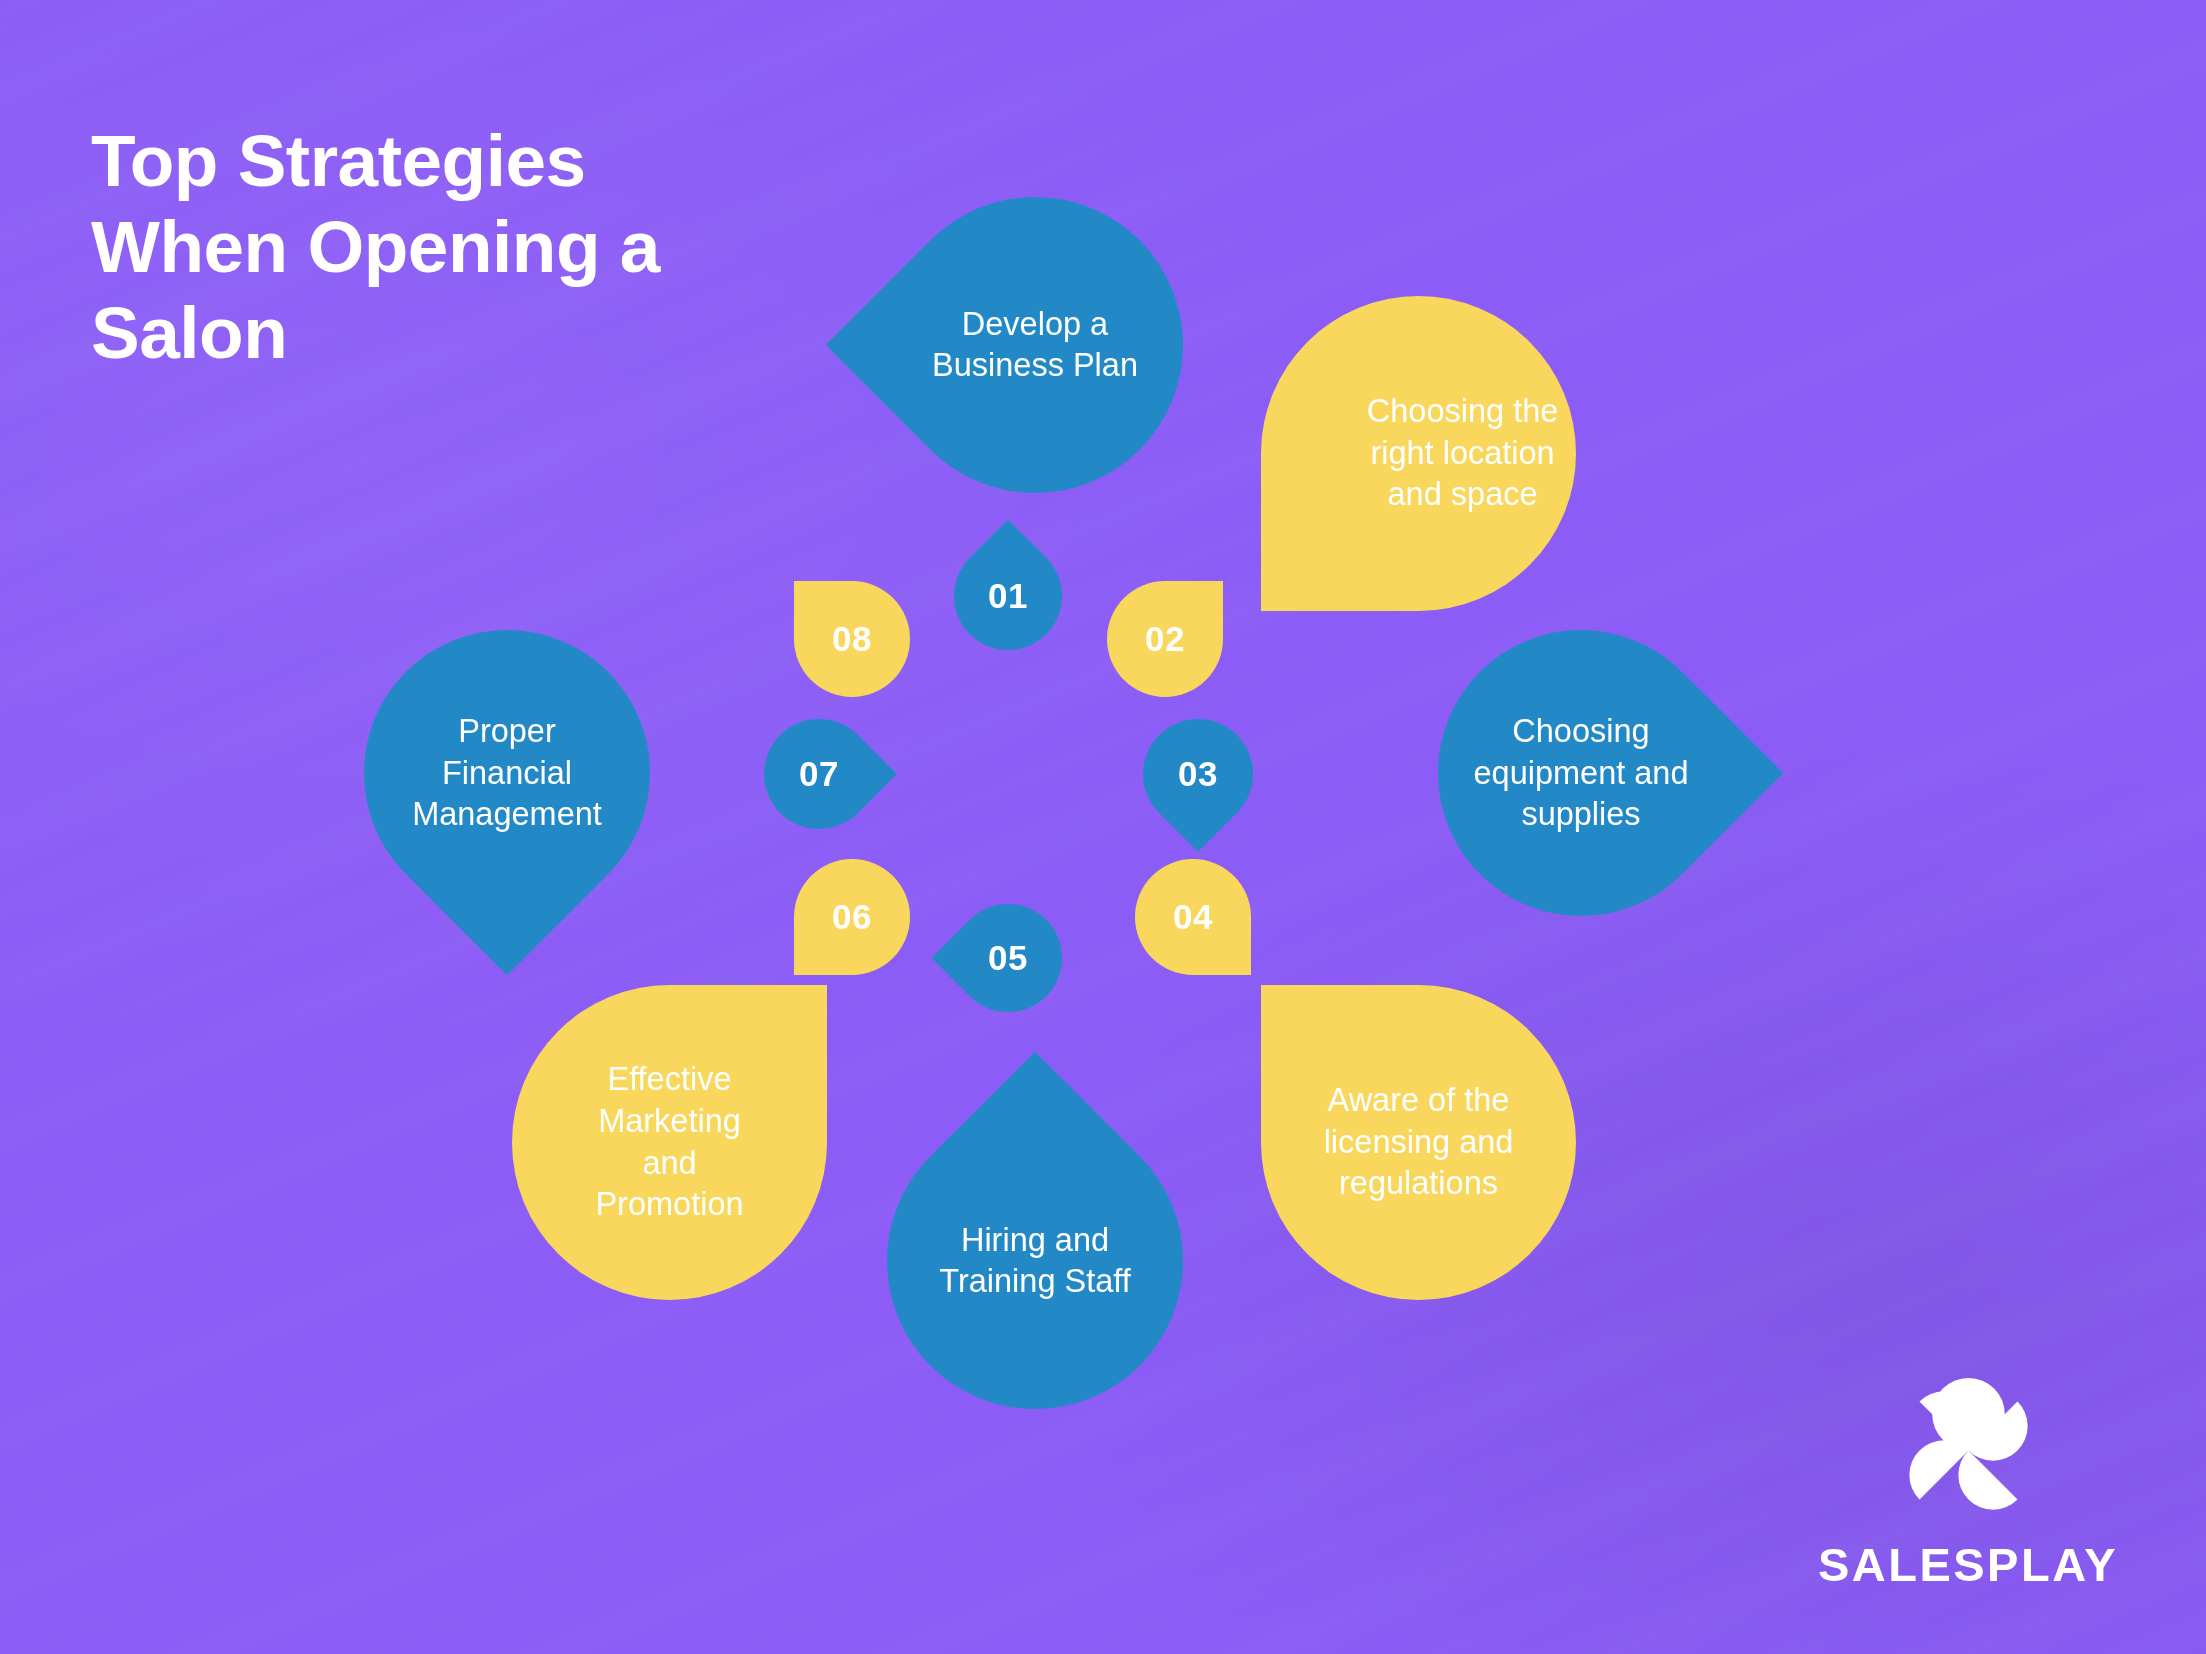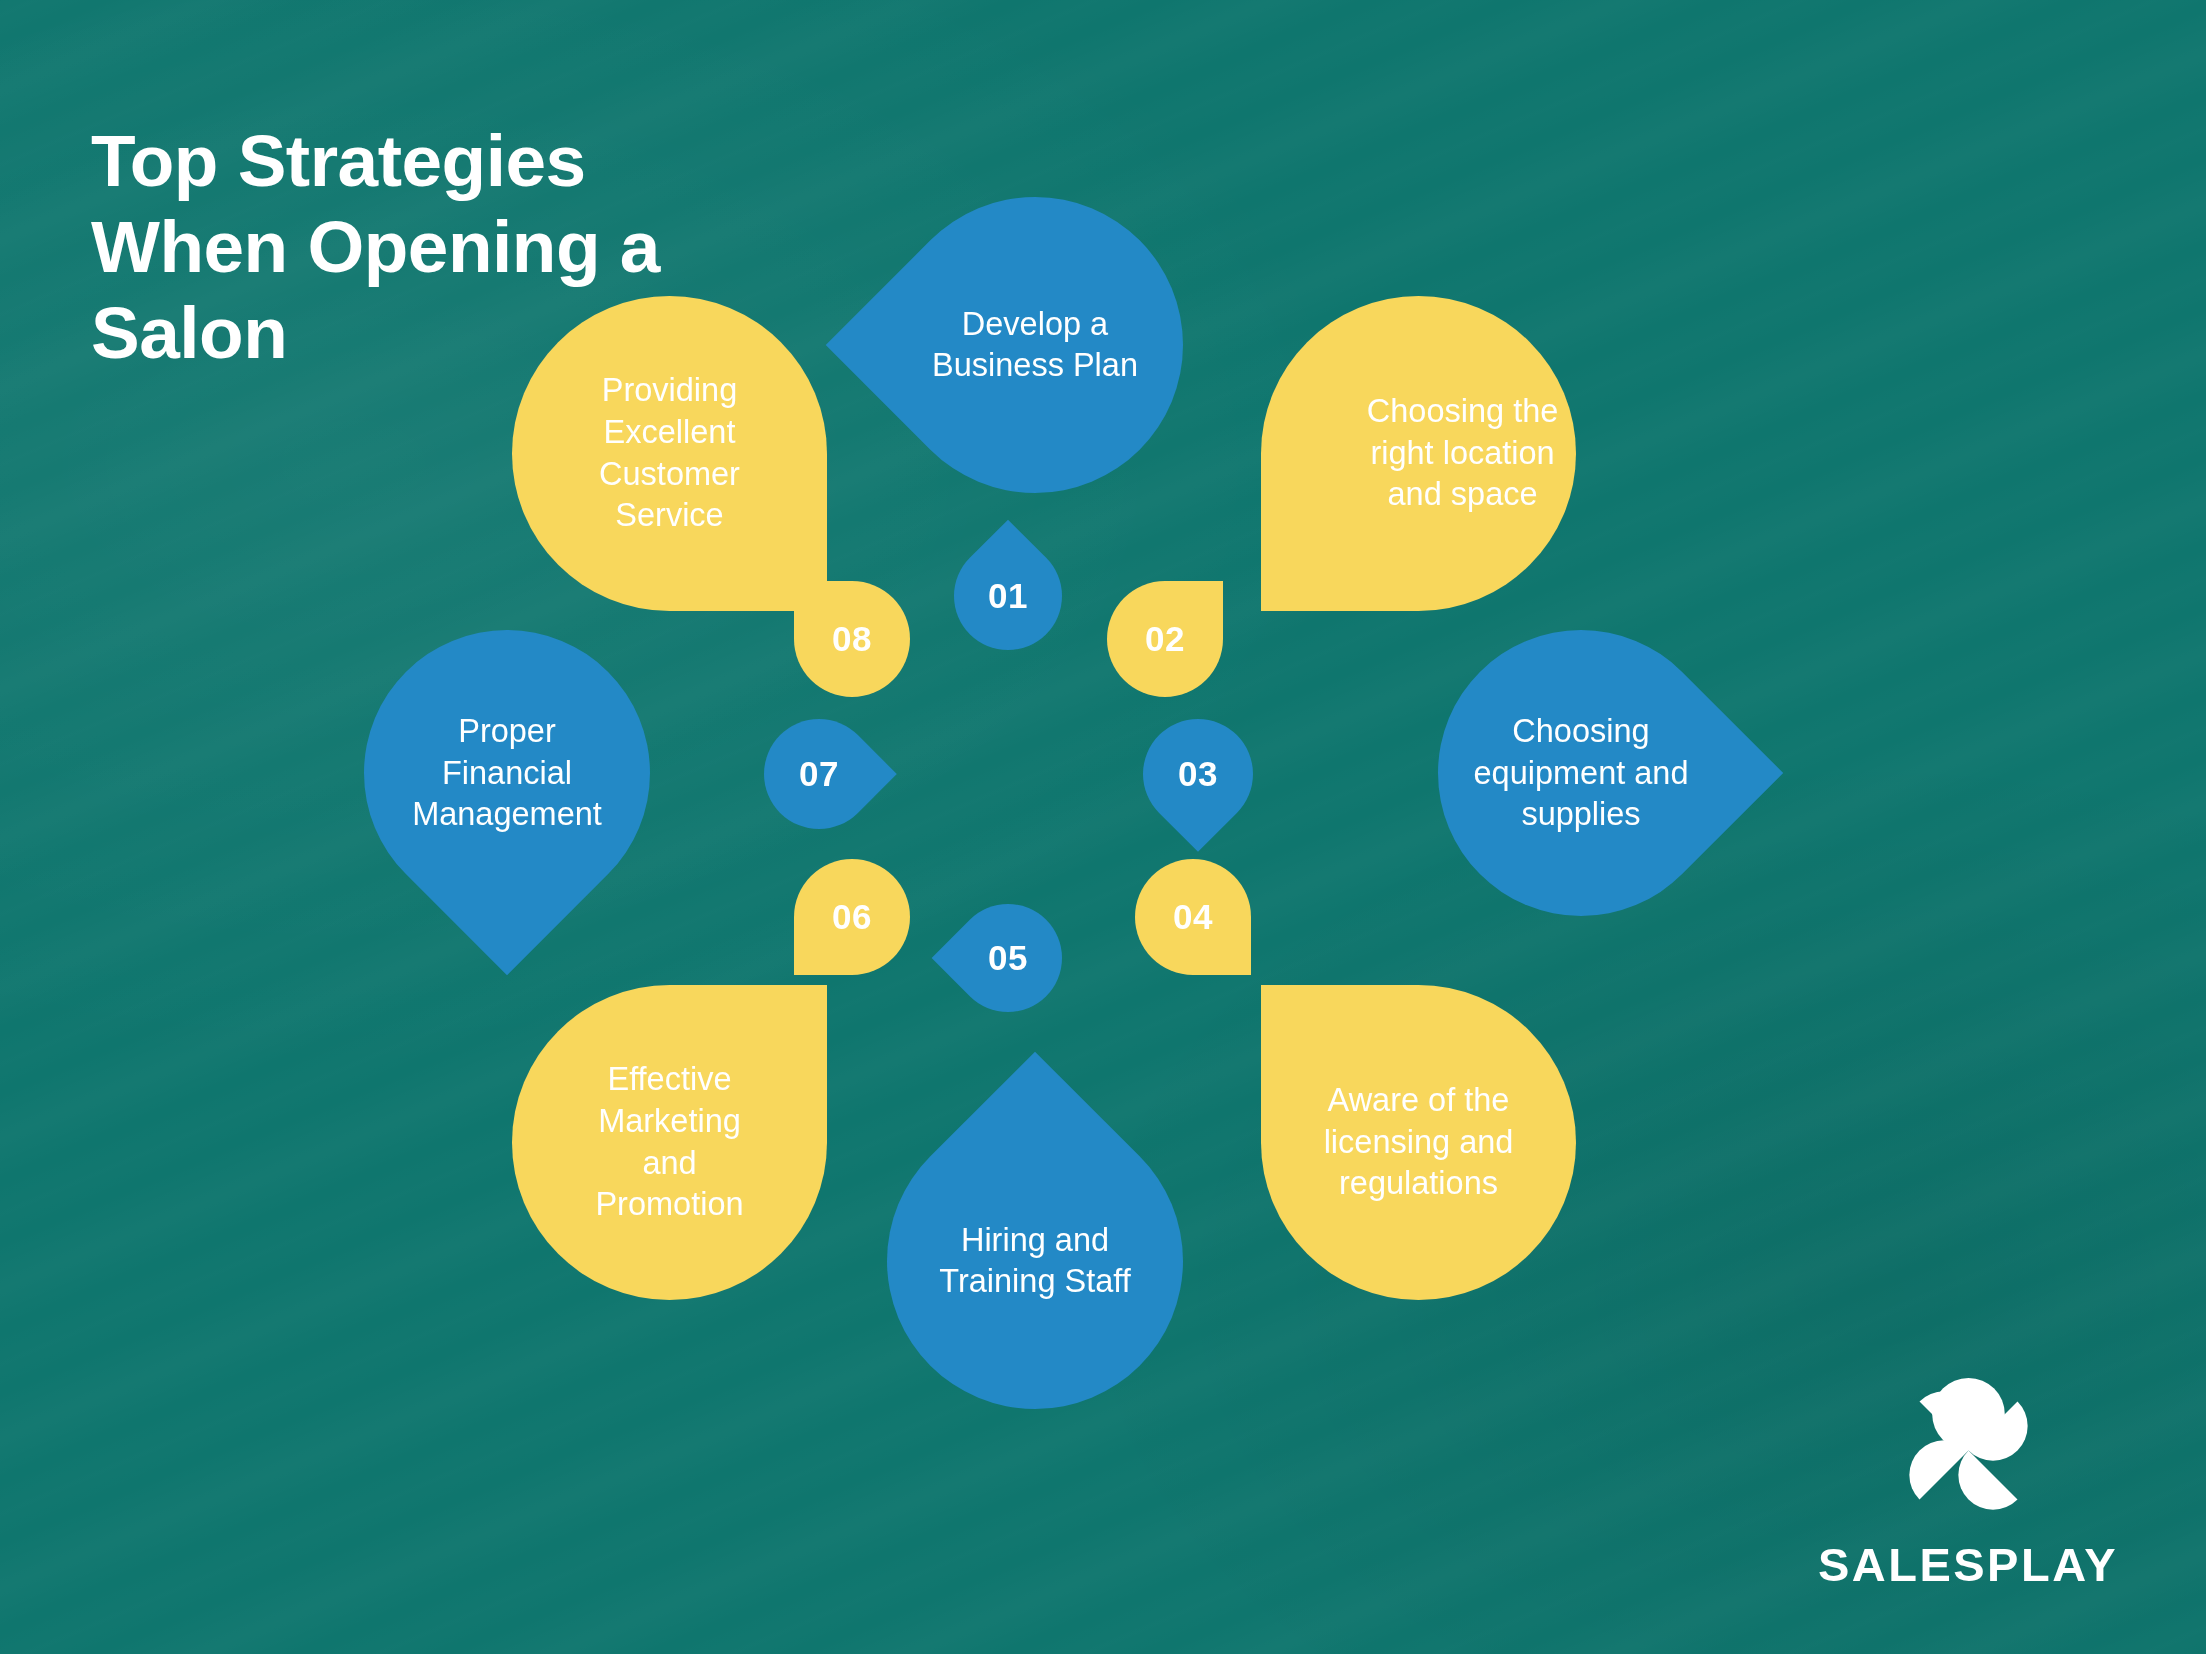--- a/index.html
+++ b/index.html
@@ -8,21 +8,21 @@
     background: #0f3f74;
   }
   body {
     font-family: "Liberation Sans", sans-serif;
   }
   #stage {
     position: relative;
     width: 2207px;
     height: 1655px;
     overflow: hidden;
-    background: #0f766e;
+    background: #8b5cf6;
   }
   
   #bg-texture {
     position: absolute;
     inset: 0;
     background:
       repeating-linear-gradient(
         -23deg,
         rgba(255,255,255,0.000) 0px,
         rgba(255,255,255,0.012) 25.6px,
@@ -178,26 +178,20 @@
     </div>
 
     <div class="petal blue drop-right" style="left:-227px; top:433px; width:286px; height:286px;">
       <div class="drop-inner">
         <span>Proper
 Financial
 Management</span>
       </div>
     </div>
 
-    <div class="petal yellow tip-br" style="left:-79px; top:99px; width:315px; height:315px;">
-      <span>Providing
-Excellent
-Customer
-Service</span>
-    </div>
 
     <div class="badge blue" style="left:363px; top:345px; width:108px; height:108px; border-radius:0 50% 50% 50%; transform:rotate(45deg);">
       <span style="transform:rotate(-45deg);">01</span>
     </div>
 
     <div class="badge yellow" style="left:516px; top:384px; width:116px; height:116px; border-radius:50% 0 50% 50%;">
       <span>02</span>
     </div>
 
     <div class="badge blue" style="left:552px; top:522px; width:110px; height:110px; border-radius:50% 50% 0 50%; transform:rotate(45deg);">

